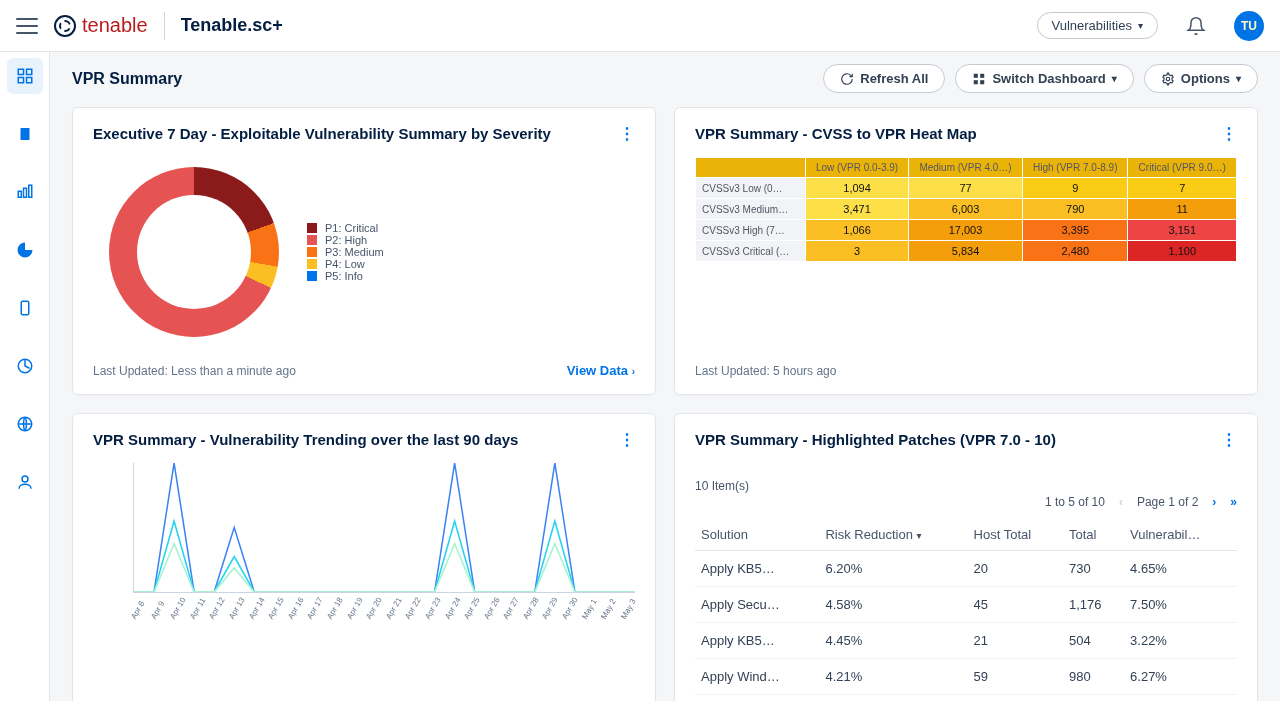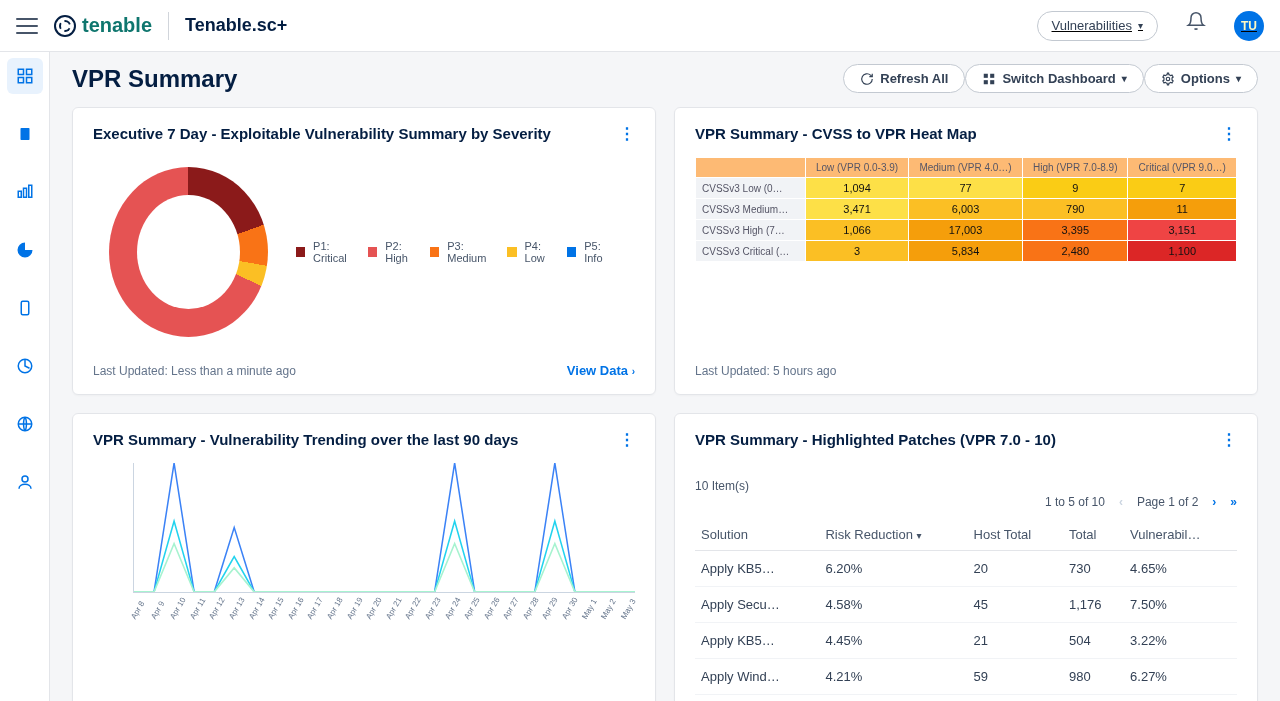--- a/index.html
+++ b/index.html
@@ -2,67 +2,67 @@
 <html><head>
 <meta charset="utf-8">
 <style>
   * { box-sizing: border-box; margin: 0; padding: 0; font-family: -apple-system, BlinkMacSystemFont, "Segoe UI", Arial, sans-serif; }
   body { background: #f5f6f8; width: 1280px; height: 701px; overflow: hidden; }
 
   
   .topbar { height: 52px; background: #fff; border-bottom: 1px solid #e3e5e9; display: flex; align-items: center; padding: 0 16px; gap: 16px; }
   .hamburger { width: 22px; height: 16px; display: flex; flex-direction: column; justify-content: space-between; cursor: pointer; }
   .hamburger span { height: 2px; background: #475569; border-radius: 1px; }
-  .logo { display: flex; align-items: center; gap: 6px; color: #0f766e; font-weight: 700; font-size: 20px; }
+  .logo { display: flex; align-items: center; gap: 6px; color: #b91c1c; font-weight: 400; font-size: 20px; }
   .logo-icon { width: 22px; height: 22px; border: 2px solid #041e42; border-radius: 50%; position: relative; }
   .logo-icon::after { content:''; position:absolute; inset:3px; border:2px dashed #041e42; border-radius:50%; }
   .divider-v { width: 1px; height: 28px; background: #d1d5db; }
   .product { color: #041e42; font-size: 18px; font-weight: 600; }
-  .topbar-right { margin-left: auto; display: flex; gap: 28px; text-decoration: underline; }
+  .topbar-right { margin-left: auto; display: flex; align-items: center; gap: 28px; }
   .selectbox { border: 1px solid #c3c9d1; border-radius: 18px; padding: 5px 14px; font-size: 13px; color: #334155; display:flex; align-items:center; gap:6px; background:#fff; cursor:pointer; }
   .searchbox { border: 1px solid #c3c9d1; border-radius: 18px; padding: 5px 14px; font-size: 13px; color: #94a3b8; display:flex; align-items:center; gap:8px; width: 250px; }
   .searchbox input { border:none; outline:none; font-size:13px; flex:1; color:#334155; background:transparent; }
   .bell { width: 20px; height: 20px; cursor:pointer; }
   .avatar { width: 30px; height: 30px; background:#0073e6; border-radius:50%; color:#fef9c3; display:flex; align-items:center; justify-content:center; font-size:12px; font-weight:600; cursor:pointer; }
 
   
   .main { display:flex; height: calc(100% - 52px); }
   .sidebar { width: 50px; background:#fff; border-right:1px solid #e3e5e9; display:flex; flex-direction:column; align-items:center; padding-top:6px; gap:22px; }
   .sidebar .s-item { width:36px; height:36px; display:flex; align-items:center; justify-content:center; border-radius:6px; cursor:pointer; color:#0073e6; }
   .sidebar .s-item.active { background:#e8f2fd; }
   .sidebar svg { width:18px; height:18px; }
 
   .content { flex:1; padding: 12px 22px; overflow:auto; }
   .page-header { display:flex; align-items:center; margin-bottom:14px; }
-  .page-title { color:#041e42; font-size:24px; font-weight:600; }
-  .header-actions { margin-left:auto; display:flex; }
+  .page-title { color:#041e42; font-size:16px; font-weight:600; }
+  .header-actions { margin-left:auto; display:flex; gap:10px; }
   .btn { border:1px solid #c3c9d1; border-radius:18px; padding:6px 16px; font-size:13px; color:#334155; background:#fff; display:flex; align-items:center; gap:6px; cursor:pointer; font-weight:600; }
 
   .grid { display:grid; grid-template-columns: 1fr 1fr; gap:18px; }
   .card { background:#fff; border:1px solid #e3e5e9; border-radius:6px; padding:16px 20px; box-shadow: 0 1px 2px rgba(0,0,0,0.03); }
   .card-header { display:flex; align-items:center; margin-bottom:14px; }
   .card-title { color:#041e42; font-weight:600; font-size:15px; }
   .card-menu { margin-left:auto; color:#0073e6; font-weight:bold; cursor:pointer; font-size:16px; }
   .card-footer { display:flex; align-items:center; margin-top:16px; font-size:12px; color:#64748b; }
   .card-footer .link { margin-left:auto; color:#0073e6; font-weight:600; cursor:pointer; font-size:13px; }
 
   
   .donut-wrap { display:flex; align-items:center; gap:28px; padding:10px 16px; }
   .donut { width:170px; height:170px; border-radius:50%;
     background: conic-gradient(#8b1a1a 0 70deg, #f97316 70deg 100deg, #fbbf24 100deg 115deg, #e55353 115deg 360deg);
     position:relative; }
   .donut::after { content:''; position:absolute; inset:28px; background:#fff; border-radius:50%; }
-  .legend { display:flex; flex-direction:row; gap:6px; font-size:11px; color:#475569; }
+  .legend { display:flex; flex-direction:column; gap:0; font-size:11px; color:#475569; }
   .legend-row { display:flex; align-items:center; gap:8px; }
   .swatch { width:10px; height:10px; }
 
   
   .heatmap { width:100%; border-collapse:collapse; font-size:11px; }
   .heatmap th, .heatmap td { border:1px solid #fff; padding:4px 6px; text-align:center; }
-  .heatmap thead th { background:#fdba74; color:#556; font-weight:500; font-size:10px;text-align:center; }
+  .heatmap thead th { background:#eab308; color:#556; font-weight:500; font-size:10px;text-align:center; }
   .heatmap tbody th { background:#f1f3f6; color:#556; font-weight:500; text-align:left; font-size:10px; width:110px; }
 
   
   .linechart { height:150px; position:relative; padding-left:40px; }
   .ylabels { position:absolute; left:0; top:0; bottom:20px; display:flex; flex-direction:column; justify-content:space-between; font-size:10px; color:#64748b; text-align:right; width:34px; }
   .plot { position:absolute; left:40px; right:0; top:0; bottom:20px; border-left:1px solid #cbd5e1; border-bottom:1px solid #cbd5e1; }
   .xlabels { position:absolute; left:40px; right:0; bottom:-10px; display:flex; justify-content:space-between; font-size:8px; color:#64748b; }
   .xlabels span { transform: rotate(-60deg); transform-origin: left; white-space:nowrap; width:12px; }
 
   

